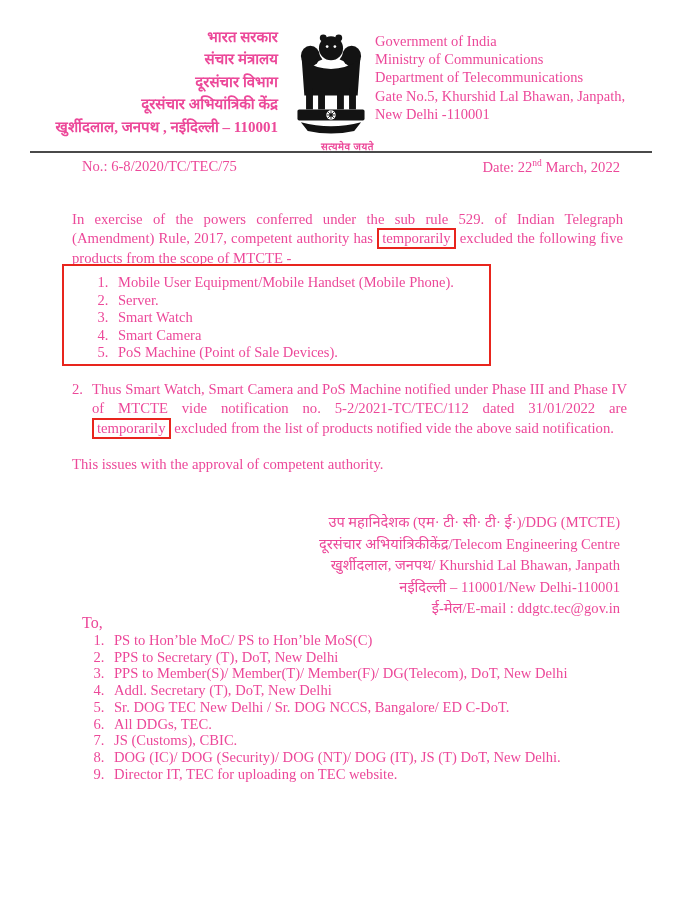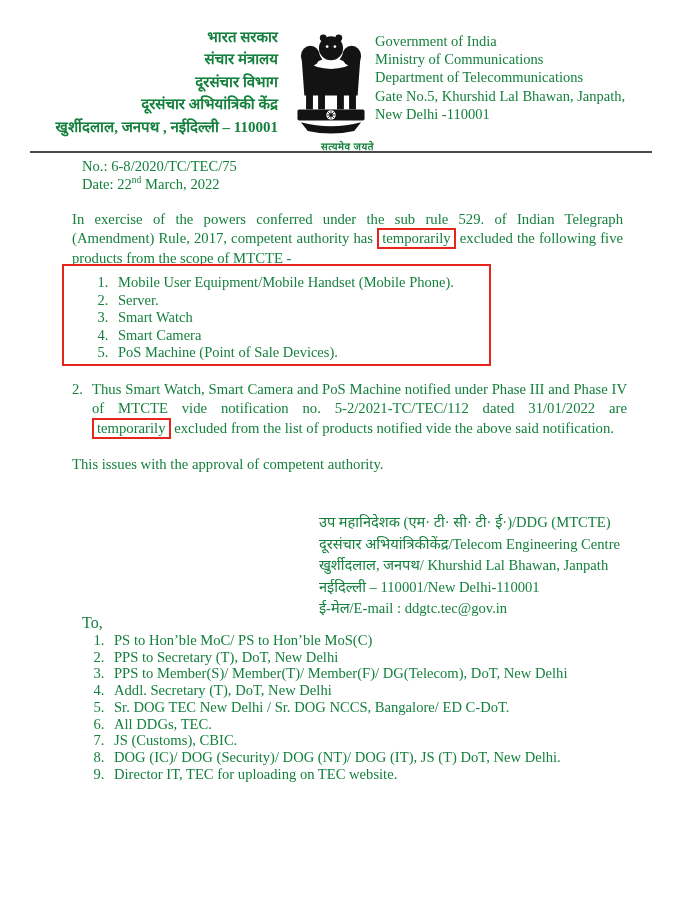--- a/index.html
+++ b/index.html
@@ -3,21 +3,21 @@
 <meta charset="utf-8">
 <style>
   * { margin: 0; padding: 0; box-sizing: border-box; }
   html, body { background: #ffffff; }
   .page {
     position: relative;
     width: 680px;
     height: 898px;
     background: #ffffff;
     font-family: "Liberation Serif", "DejaVu Serif", serif;
-    color: #15803d;
+    color: #ec4899;
     overflow: hidden;
   }
 
   
   .hindi-block {
     position: absolute;
     left: 20px; top: 26px; width: 258px;
     text-align: right;
     font-size: 15px; line-height: 22.4px;
     font-weight: 600;
@@ -41,21 +41,20 @@
     position: absolute;
     left: 30px; top: 151px; width: 622px;
     border-top: 2px solid #4a4a4a;
   }
 
   .ref-row {
     position: absolute;
     left: 82px; top: 158px; width: 538px;
     display: flex; justify-content: space-between;
     font-size: 14.6px;
-    flex-direction: column;
   }
   .ref-date sup { font-size: 9.5px; }
 
   .doc-title {
     position: absolute;
     left: 0; top: 184px; width: 680px;
     text-align: center;
     font-weight: bold;
     text-decoration: underline;
     font-size: 15px;
@@ -100,21 +99,21 @@
 
   .approval {
     position: absolute;
     left: 72px; top: 456px;
     font-size: 14.7px;
   }
 
   .signature {
     position: absolute;
     right: 60px; top: 512px;
-    text-align: left;
+    text-align: right;
     font-size: 14.6px; line-height: 21.6px; margin-left: 26px;
   }
 
   .to-label {
     position: absolute;
     left: 82px; top: 614px;
     font-size: 16px;
   }
   .recipients-list {
     position: absolute;

